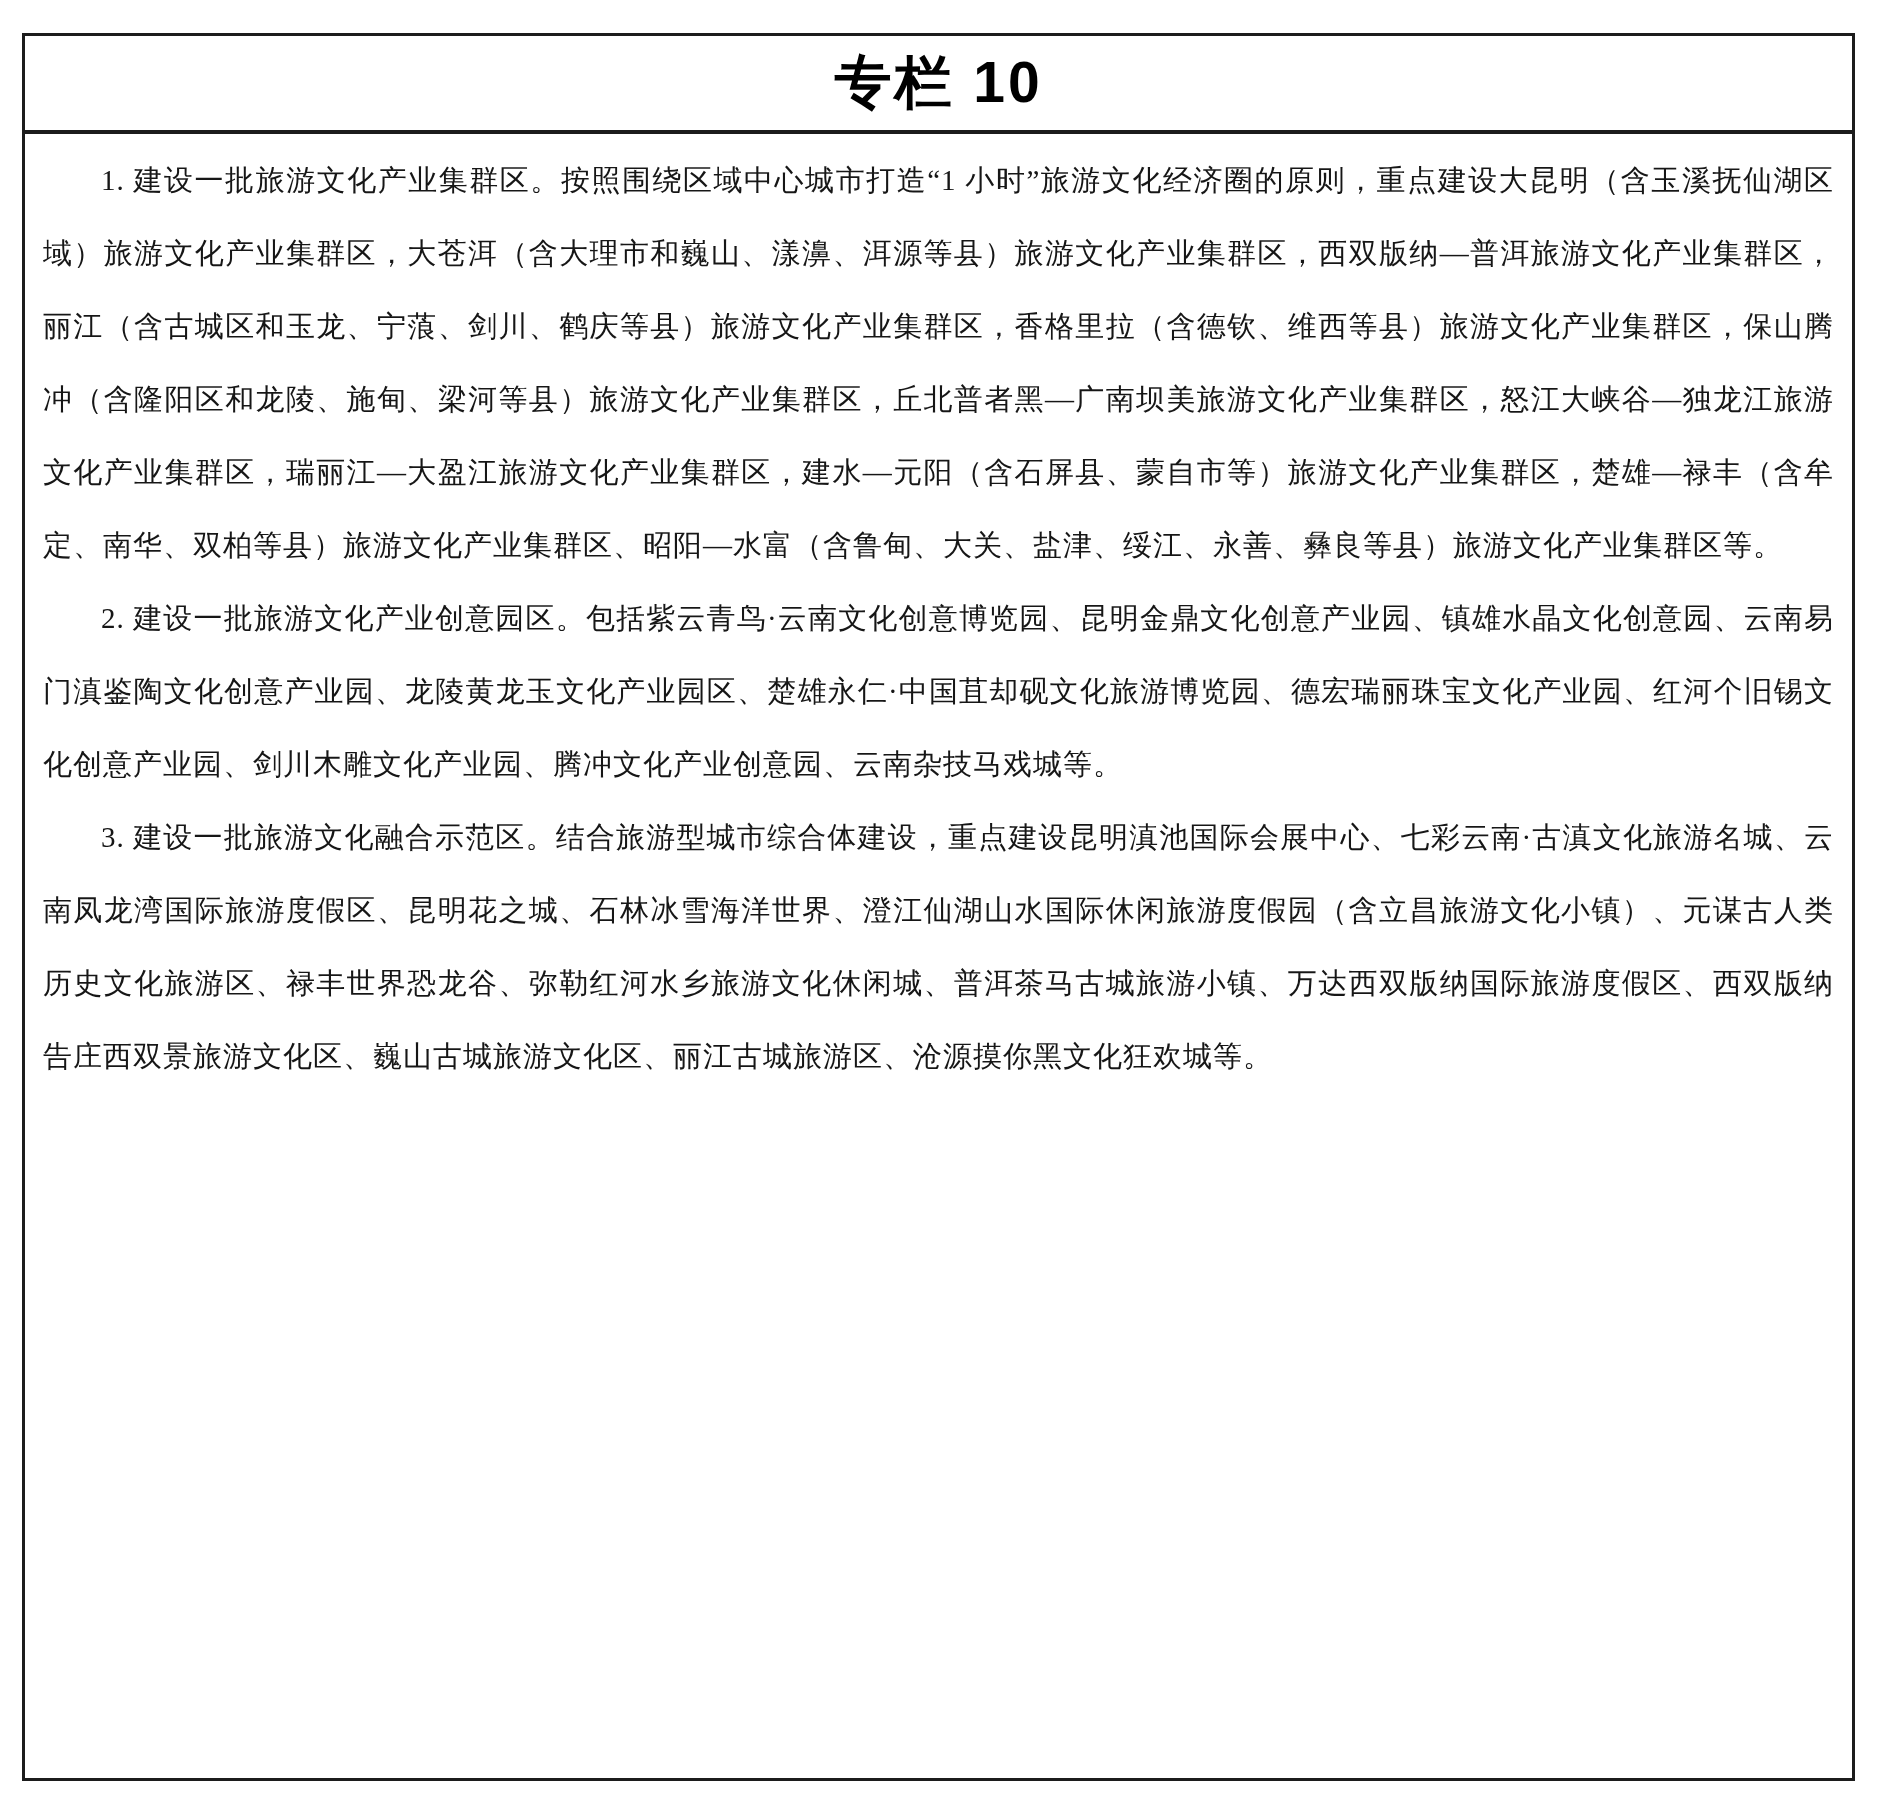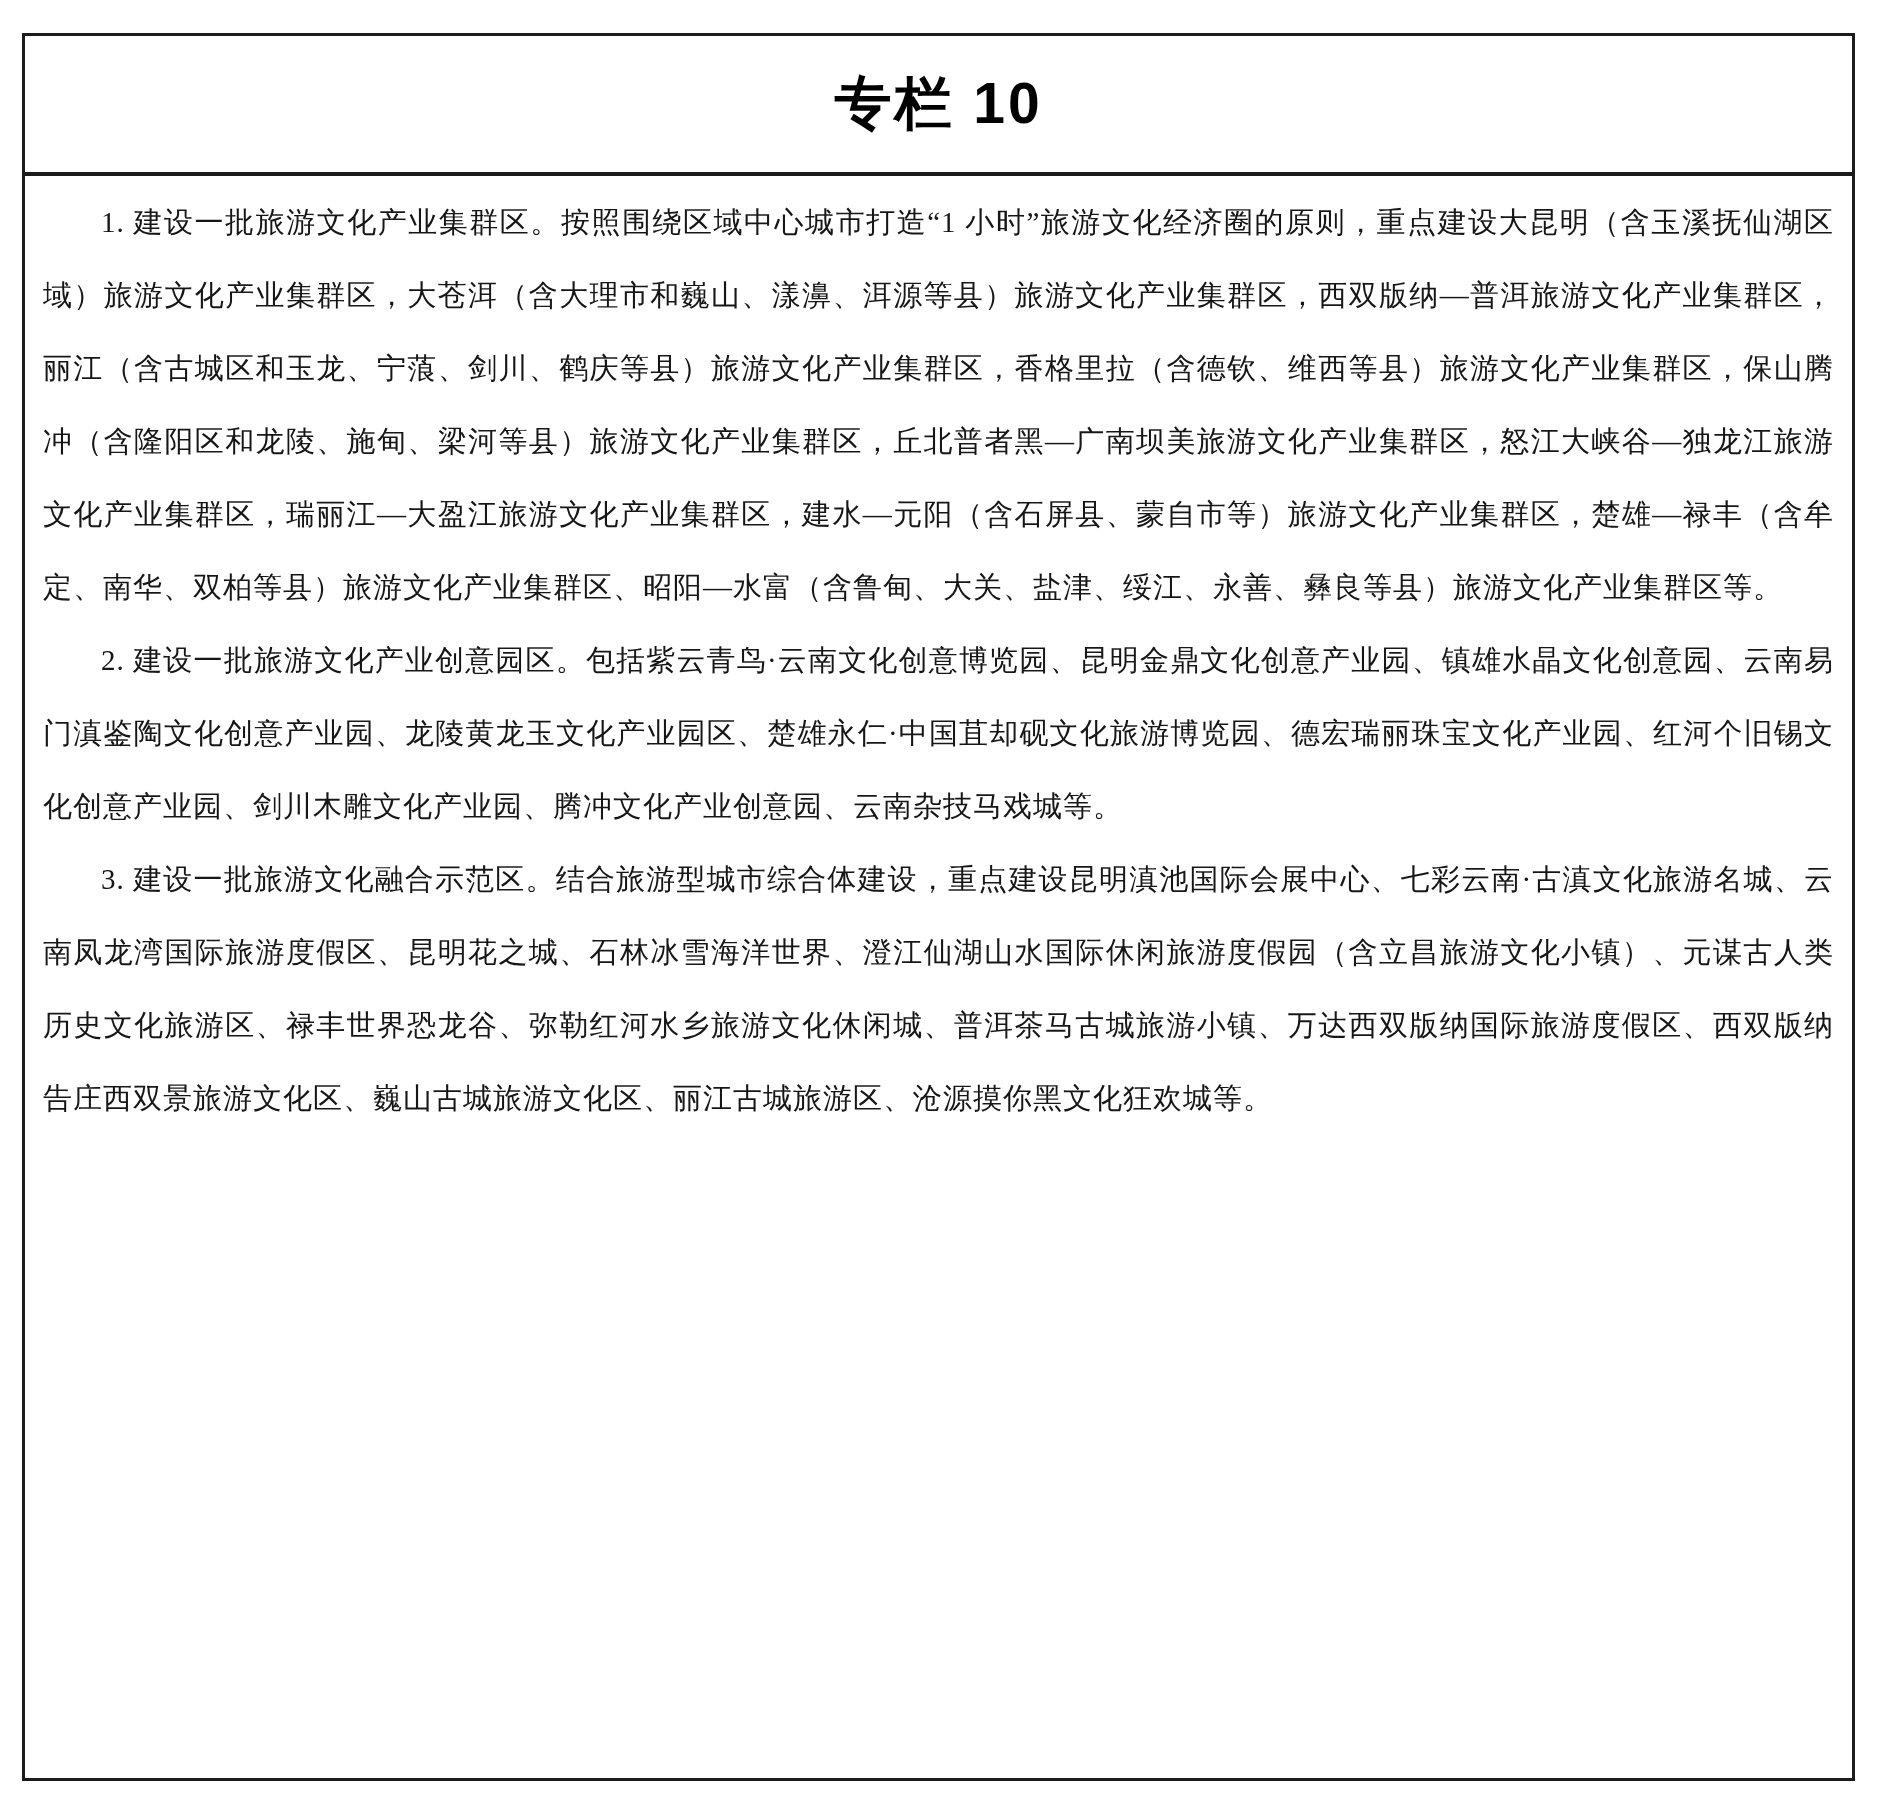--- a/index.html
+++ b/index.html
@@ -23,21 +23,21 @@
     width: 1833px;
     height: 1748px;
     box-sizing: border-box;
     border: 3px solid #1c1c1c;
     background: #ffffff;
     display: flex;
     flex-direction: column;
   }
   .panel-header {
     box-sizing: border-box;
-    height: 140px;
+    height: 98px;
     border-bottom: 4px solid #1c1c1c;
     display: flex;
     align-items: center;
     justify-content: center;
     gap: 42px;
     font-family: "Liberation Sans", sans-serif;
     font-weight: 700;
     font-size: 57px;
     letter-spacing: 3px;
     color: #000000;

